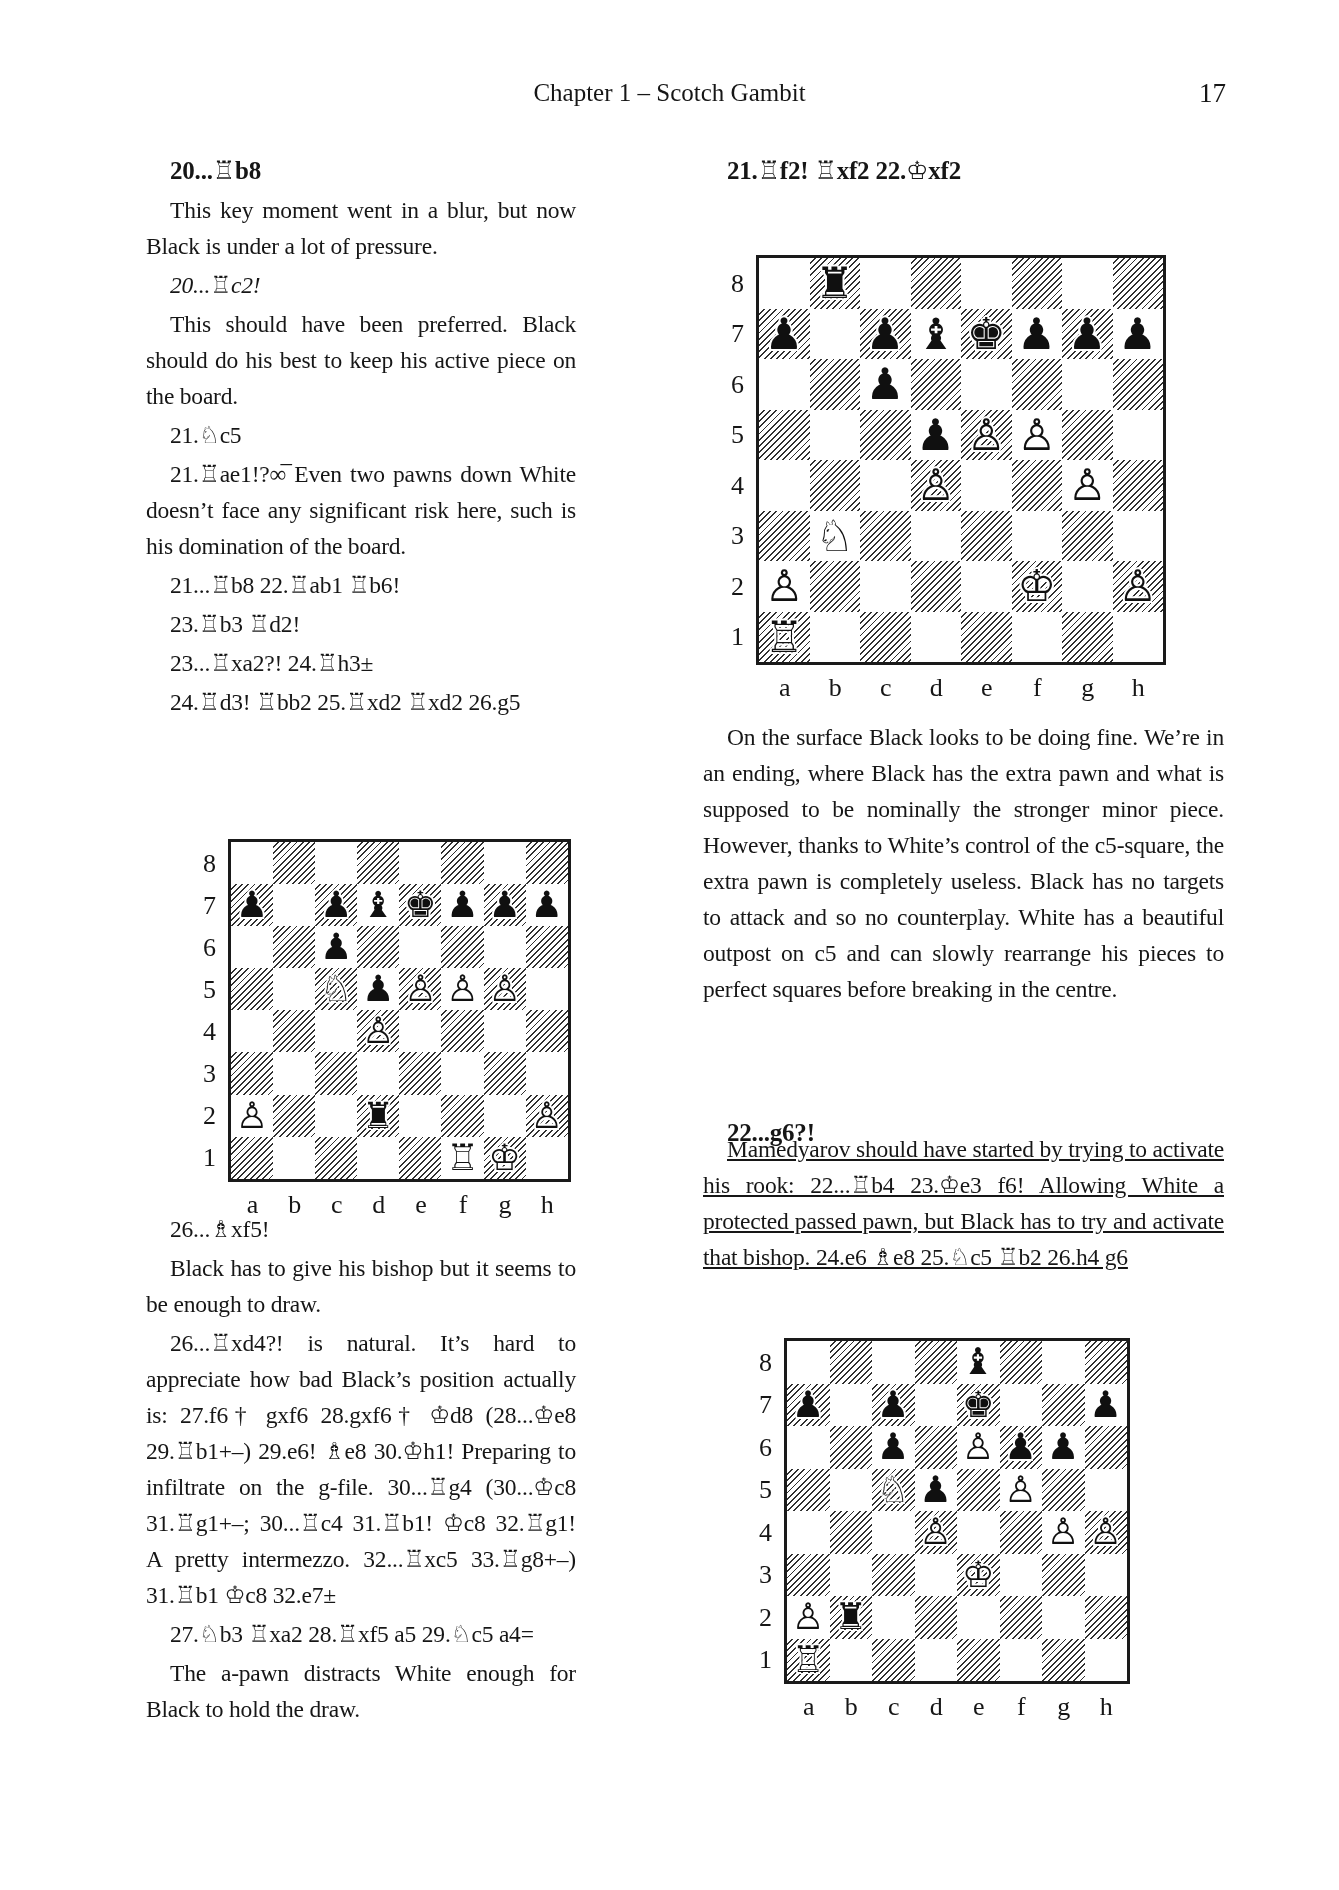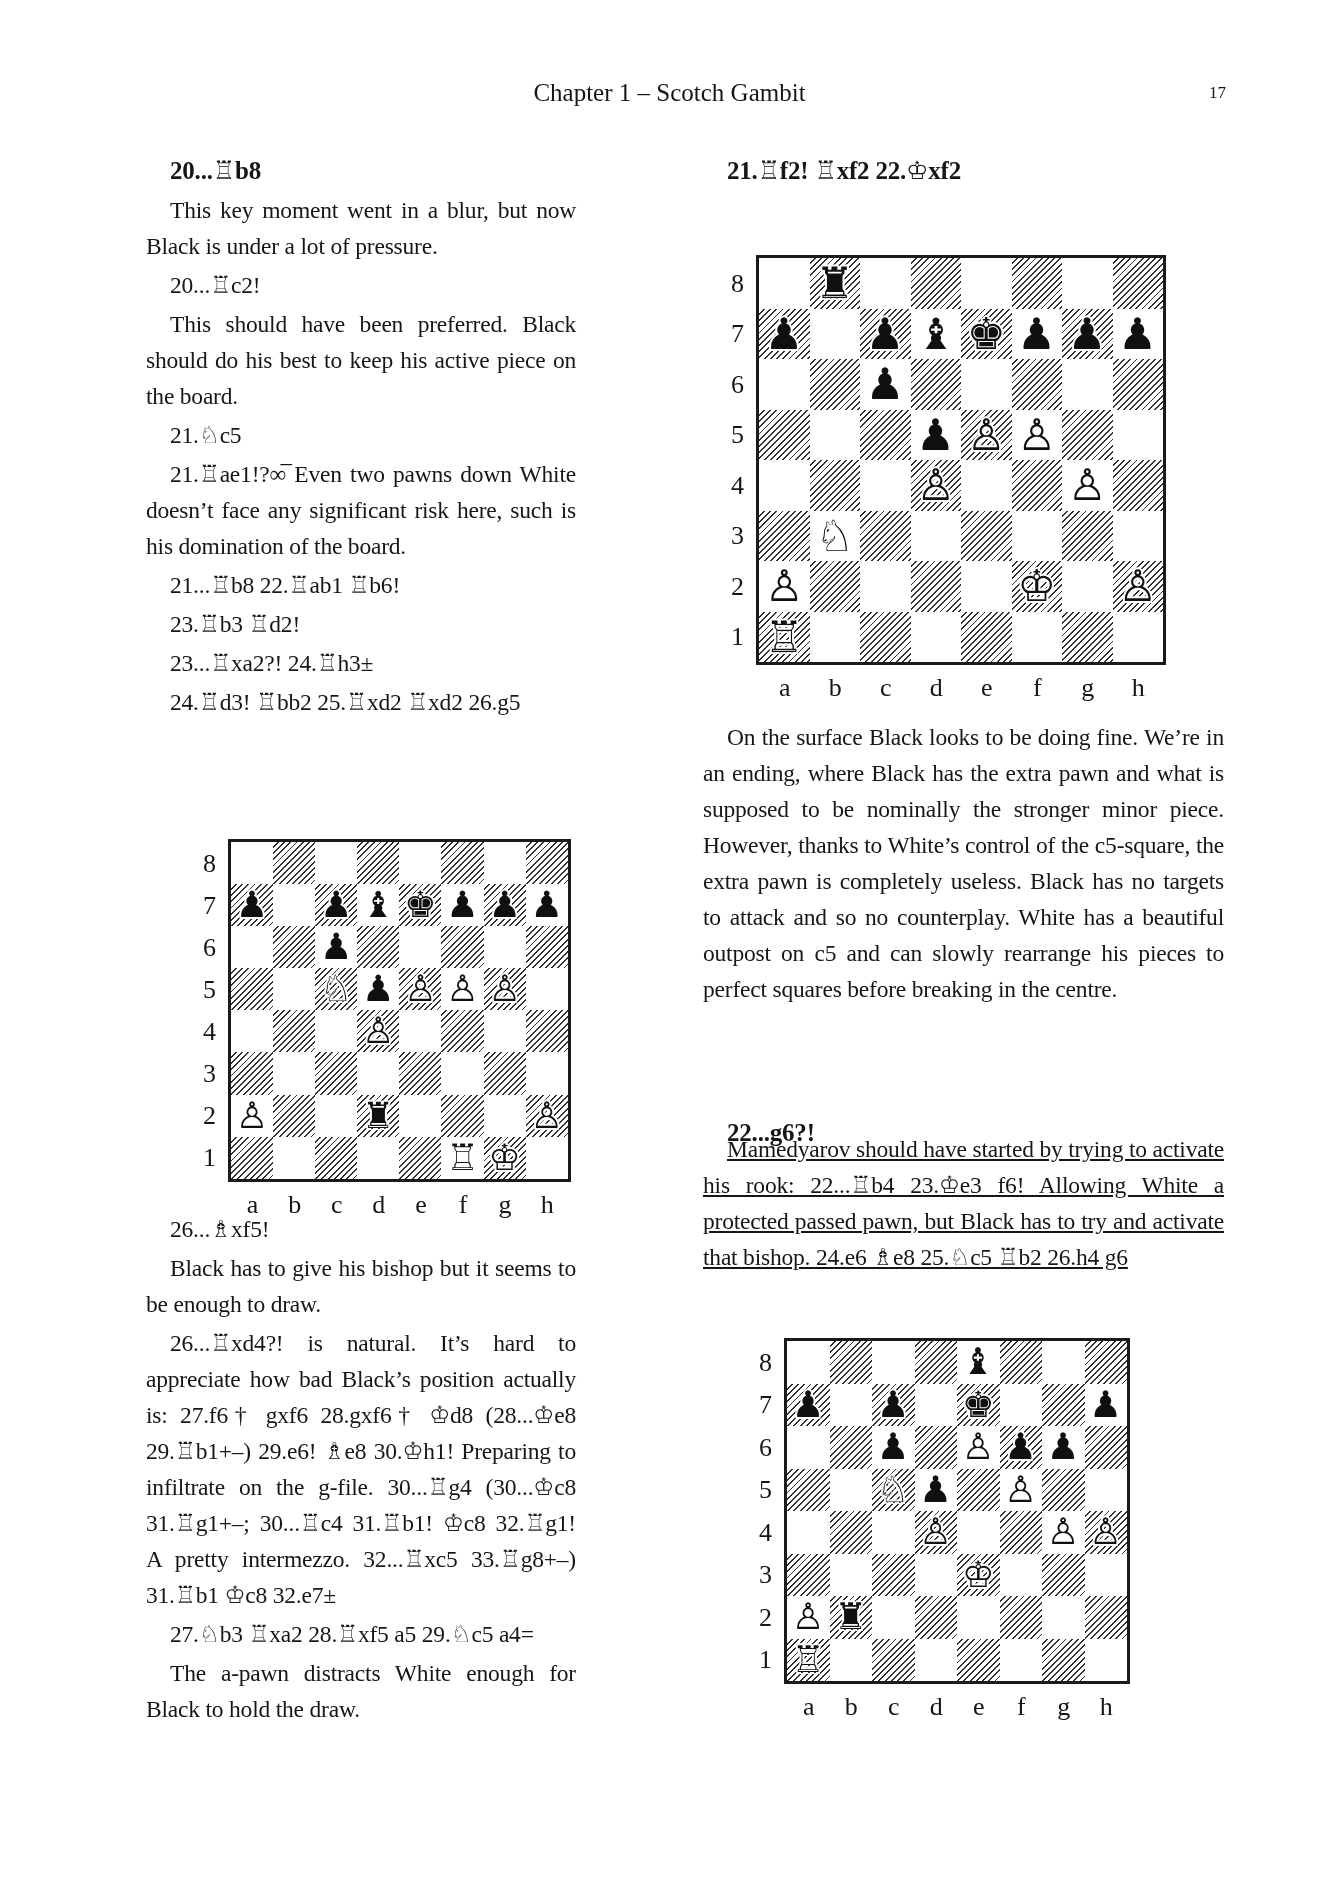--- a/index.html
+++ b/index.html
@@ -7,32 +7,32 @@
     width:1339px; height:1890px; background:#ffffff; position:relative;
     font-family:"Liberation Serif","DejaVu Sans",serif; color:#161616;
     overflow:hidden;
   }
   .running-header {
     position:absolute; top:76px; left:0; width:1339px; text-align:center;
     font-size:25px; line-height:34px;
   }
   .page-number {
     position:absolute; top:76px; left:1100px; width:126px; text-align:right;
-    font-size:17px; line-height:34px;
+    font-size:27px; line-height:34px;
   }
   .seg {
     position:absolute; font-size:23.5px; line-height:36px; text-align:justify;
     letter-spacing:-0.2px;
   }
   .seg p { margin:3px; text-indent:24px; }
   .move-line { margin:0; text-align:left; text-indent:0; }
   .move-line.indented { text-indent:24px; }
   .vh { margin:0; font-weight:bold; font-size:25px; text-align:left; text-indent:0; }
   .gap28 { margin-top:28px; }
-  .gap32 { margin-top:32px; }
+  .gap32 { margin-top:32px;font-style:italic; }
 
   
   .diagram { position:absolute; display:flex; align-items:flex-start; }
   .dg-ranks {
     display:flex; flex-direction:column; width:26px; margin-right:12px;
     padding-top:3.5px;
   }
   .dg-ranks span {
     height:var(--sq); line-height:var(--sq); text-align:right; font-size:26px;
   }

